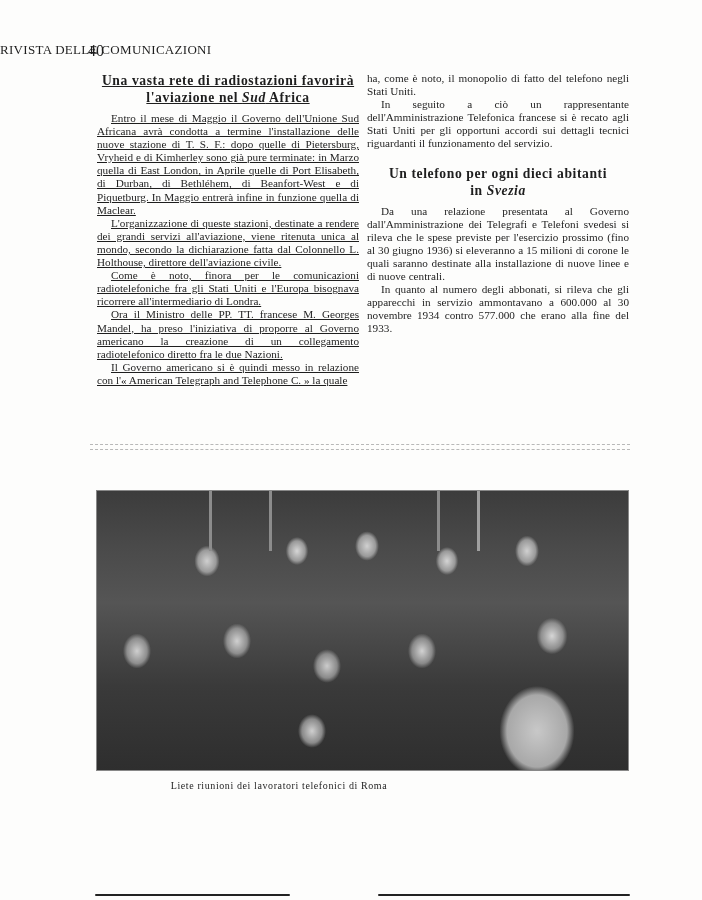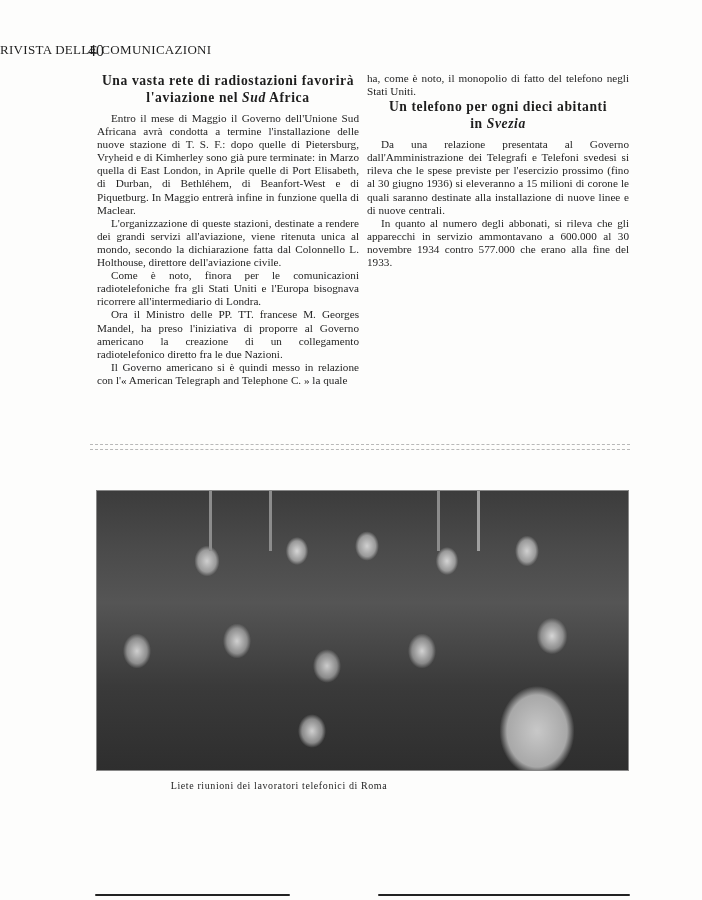--- a/index.html
+++ b/index.html
@@ -1,24 +1,24 @@
 <!DOCTYPE html>
 <html><head>
 <meta charset="utf-8">
 <style>
   html, body { margin:0; padding:0; }
   body { width:702px; height:900px; background:#fdfdfc; position:relative; overflow:hidden;
          font-family:"Liberation Serif","DejaVu Serif",serif; color:#1e1e1e; }
   .page-num { position:absolute; left:88px; top:42px; font-size:16px; }
   .running-head { position:absolute; left:0; width:666px; top:42px; font-size:13px; letter-spacing:0.3px; }
   .col { position:absolute; top:72px; width:262px; font-size:11.2px; line-height:13.1px; text-align:justify; }
-  .col.left { left:97px; }
+  .col.left { left:97px;text-decoration:underline; }
   .col.right { left:367px; }
   .headline { font-weight:bold; text-align:center; font-size:13.6px; line-height:17px; letter-spacing:0.6px; margin:0 0 6px 0; }
-  .headline.spaced { }
+  .headline.spaced { margin-top:14px; }
   .headline .cap-s { font-style:italic; }
   p { margin:0; text-indent:14px; }
   p.noindent { text-indent:0; }
   .rule { position:absolute; left:90px; width:540px; height:0; border-top:1px dashed #b8b8b8; }
   .photo { position:absolute; left:96px; top:490px; width:533px; height:281px;
            background:
              radial-gradient(ellipse 18px 22px at 110px 70px, #cfcfcf 0%, #9a9a9a 50%, transparent 70%),
              radial-gradient(ellipse 16px 20px at 200px 60px, #d6d6d6 0%, #999 50%, transparent 70%),
              radial-gradient(ellipse 17px 21px at 270px 55px, #d0d0d0 0%, #9a9a9a 50%, transparent 70%),
              radial-gradient(ellipse 16px 20px at 350px 70px, #d4d4d4 0%, #999 50%, transparent 70%),
@@ -50,20 +50,21 @@
   <p>Entro il mese di Maggio il Governo dell'Unione Sud Africana avrà condotta a termine l'installazione delle nuove stazione di T. S. F.: dopo quelle di Pietersburg, Vryheid e di Kimherley sono già pure terminate: in Marzo quella di East London, in Aprile quelle di Port Elisabeth, di Durban, di Bethléhem, di Beanfort-West e di Piquetburg. In Maggio entrerà infine in funzione quella di Maclear.</p>
   <p>L'organizzazione di queste stazioni, destinate a rendere dei grandi servizi all'aviazione, viene ritenuta unica al mondo, secondo la dichiarazione fatta dal Colonnello L. Holthouse, direttore dell'aviazione civile.</p>
 
   <p>Come è noto, finora per le comunicazioni radiotelefoniche fra gli Stati Uniti e l'Europa bisognava ricorrere all'intermediario di Londra.</p>
   <p>Ora il Ministro delle PP. TT. francese M. Georges Mandel, ha preso l'iniziativa di proporre al Governo americano la creazione di un collegamento radiotelefonico diretto fra le due Nazioni.</p>
   <p>Il Governo americano si è quindi messo in relazione con l'« American Telegraph and Telephone C. » la quale</p>
 </div>
 
 <div class="col right">
   <p class="noindent">ha, come è noto, il monopolio di fatto del telefono negli Stati Uniti.</p>
+  <p>In seguito a ciò un rappresentante dell'Amministrazione Telefonica francese si è recato agli Stati Uniti per gli opportuni accordi sui dettagli tecnici riguardanti il funzionamento del servizio.</p>
 
   <div class="headline spaced">
     <span>Un telefono per ogni dieci abitanti</span><br>
     <span>in </span><span class="cap-s">Svezia</span><span></span>
   </div>
   <p>Da una relazione presentata al Governo dall'Amministrazione dei Telegrafi e Telefoni svedesi si rileva che le spese previste per l'esercizio prossimo (fino al 30 giugno 1936) si eleveranno a 15 milioni di corone le quali saranno destinate alla installazione di nuove linee e di nuove centrali.</p>
   <p>In quanto al numero degli abbonati, si rileva che gli apparecchi in servizio ammontavano a 600.000 al 30 novembre 1934 contro 577.000 che erano alla fine del 1933.</p>
 </div>
 
 <div class="rule" style="top:444px;"></div>

